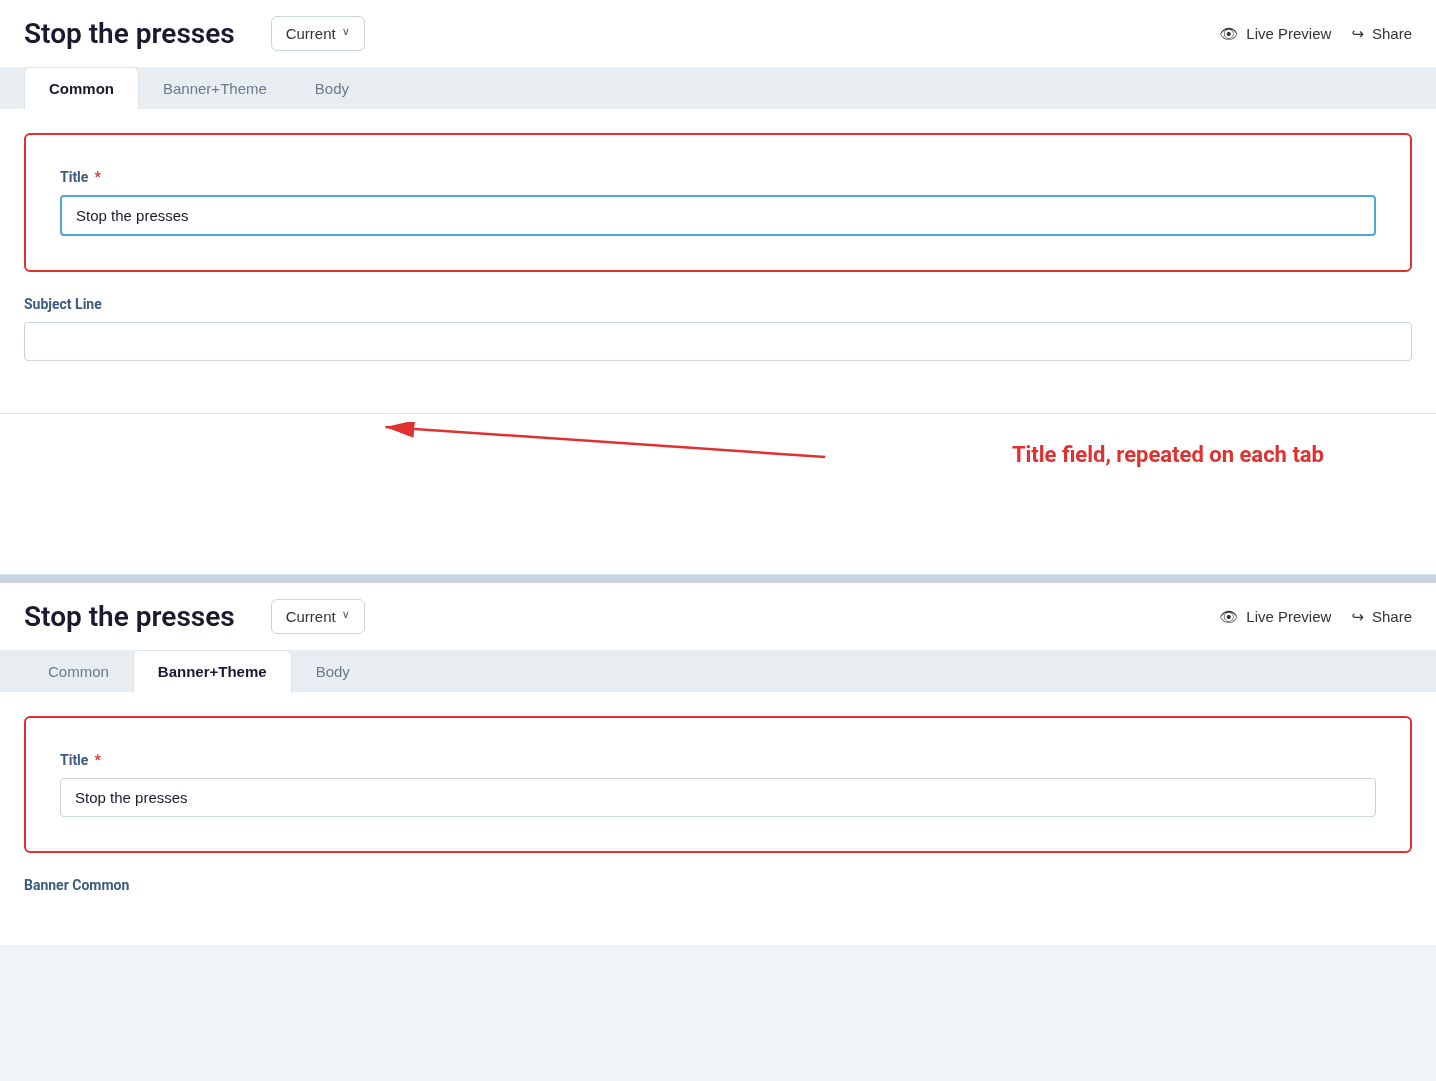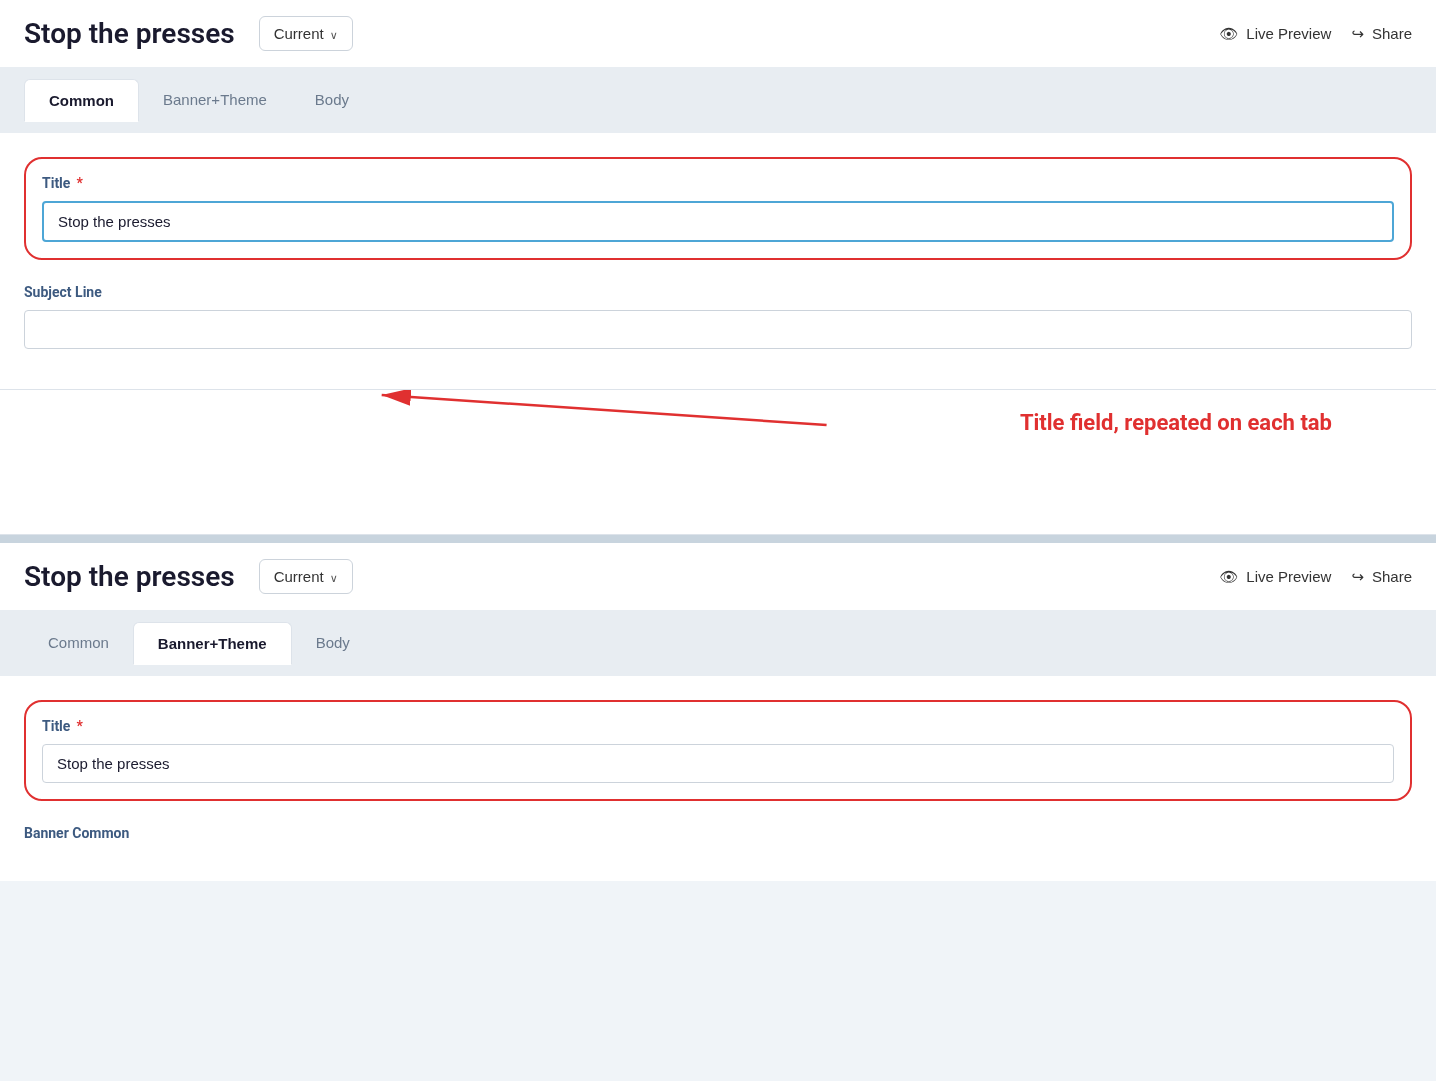--- a/index.html
+++ b/index.html
@@ -27,29 +27,30 @@
 
     .page-title {
       font-size: 28px;
       font-weight: 600;
       color: #1a1a2e;
       margin-right: 8px;
     }
 
     .current-dropdown {
       display: flex;
-      align-items: flex-end;
+      align-items: flex-start;
       gap: 6px;
       border: 1px solid #ccd3db;
       border-radius: 6px;
       padding: 8px 14px;
       background: #fff;
       cursor: pointer;
       font-size: 15px;
       color: #333;
+      margin-left: 12px;
     }
 
     .current-dropdown .chevron {
       font-size: 11px;
       color: #555;
     }
 
     .header-right {
       margin-left: auto;
       display: flex;
@@ -74,22 +75,22 @@
       gap: 8px;
       font-size: 15px;
       color: #333;
       cursor: pointer;
       background: none;
       border: none;
     }
 
     .tabs-bar {
       display: flex;
-      align-items: flex-start;
-      padding: 12px 24px;
+      align-items: center;
+      padding: 0 24px;
       background: #e8edf2;
     }
 
     .tab {
       padding: 12px 24px;
       font-size: 15px;
       cursor: pointer;
       border: none;
       background: none;
       color: #6b7a8d;
@@ -107,22 +108,22 @@
     }
 
     .content-area {
       background: #fff;
       padding: 24px;
       border-bottom: 1px solid #dde3ea;
     }
 
     .form-section {
       border: 2px solid #e03030;
-      border-radius: 18px;
-      padding: 16px;
+      border-radius: 6px;
+      padding: 34px;
       margin-bottom: 24px;
     }
 
     .field-label {
       display: flex;
       align-items: center;
       gap: 6px;
       font-size: 14px;
       font-weight: 700;
       color: #3d5a80;
@@ -143,27 +144,27 @@
       outline: none;
       color: #1a1a2e;
     }
 
     .text-input.plain {
       border: 1px solid #ccd3db;
       border-radius: 4px;
     }
 
     .subject-section {
-      margin-bottom: 16px;
+      margin-bottom: 28px;
     }
 
     
     .annotation-area {
       position: relative;
-      margin: 0;
+      margin: 8px;
       background: #fff;
       padding: 0 24px 24px 7px;
     }
 
     .annotation-container {
       position: relative;
       height: 120px;
     }
 
     .annotation-text {

